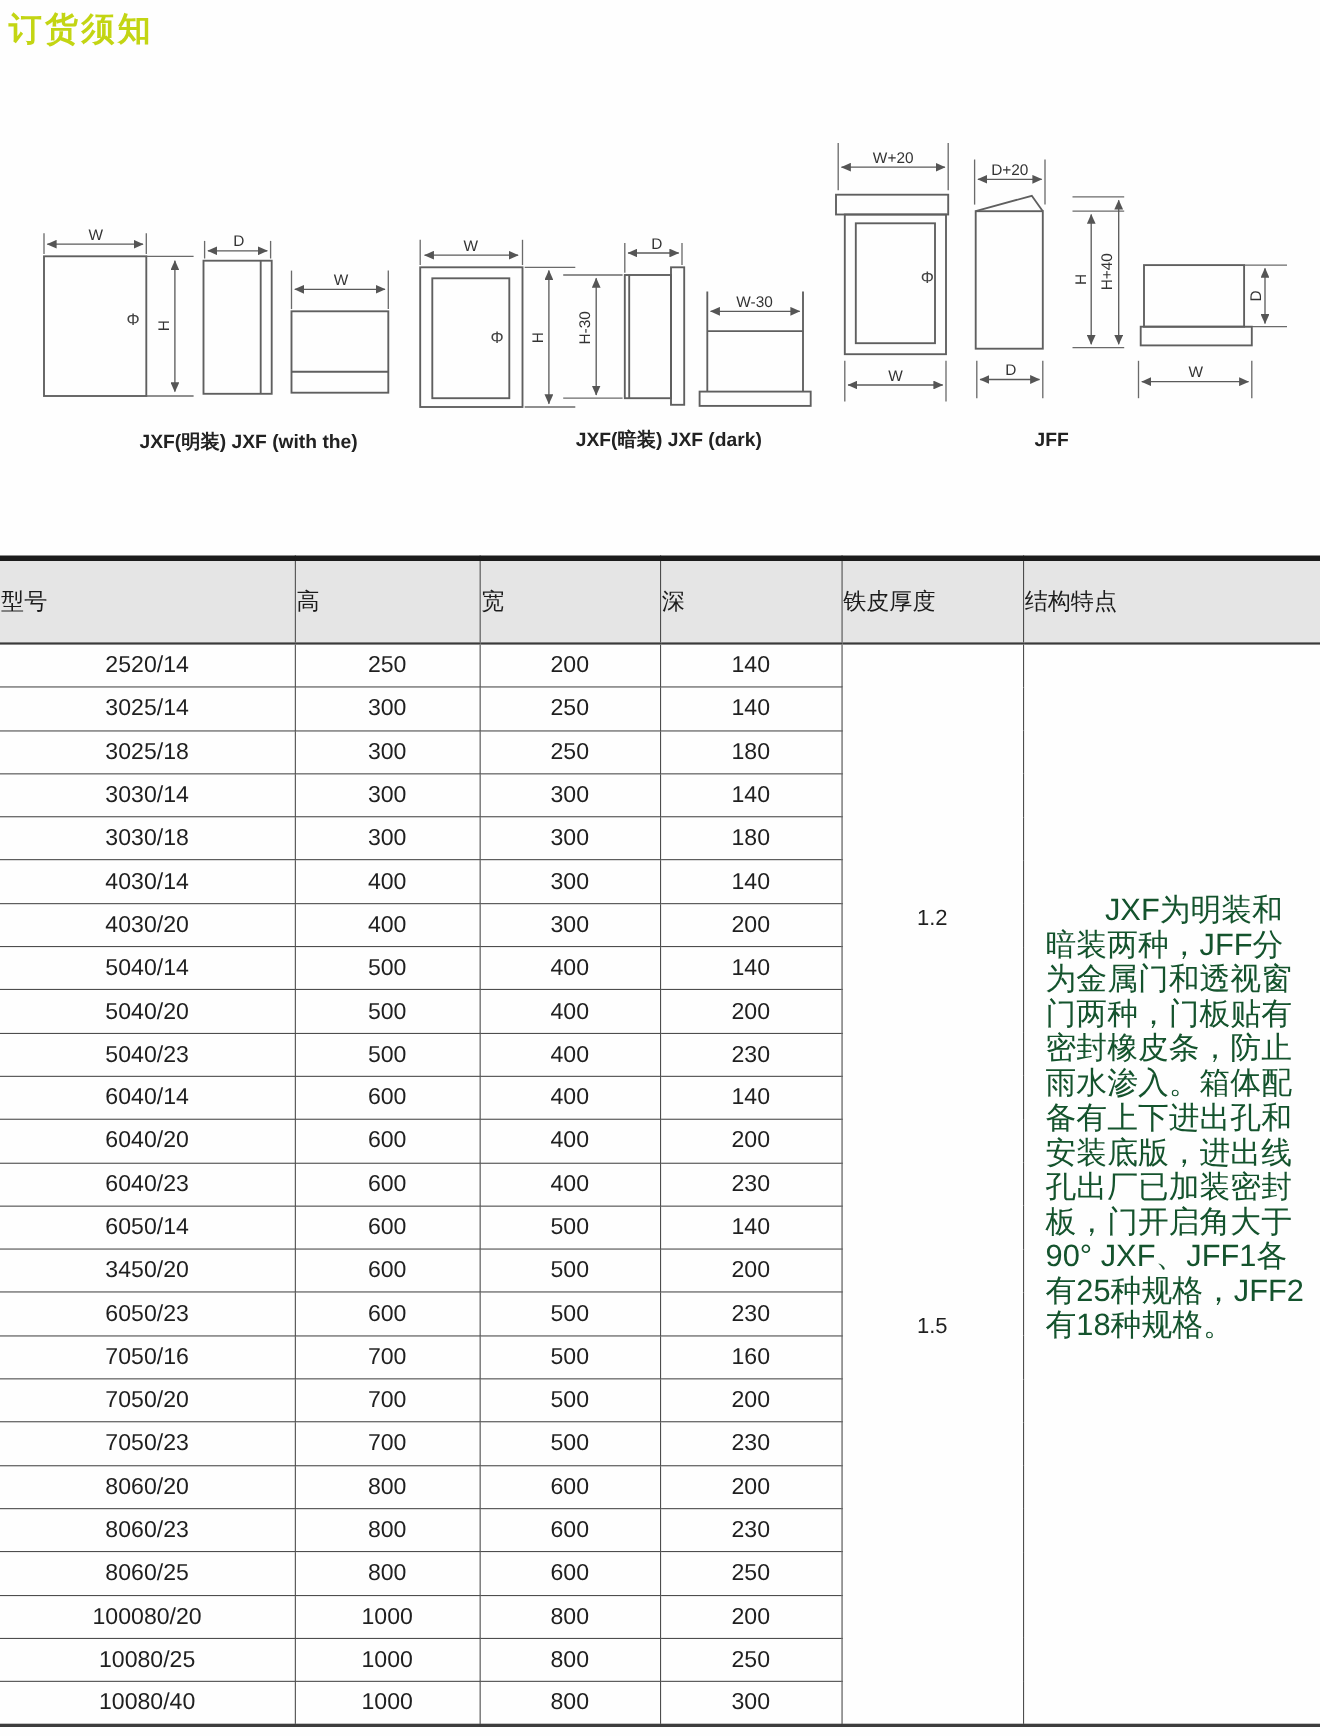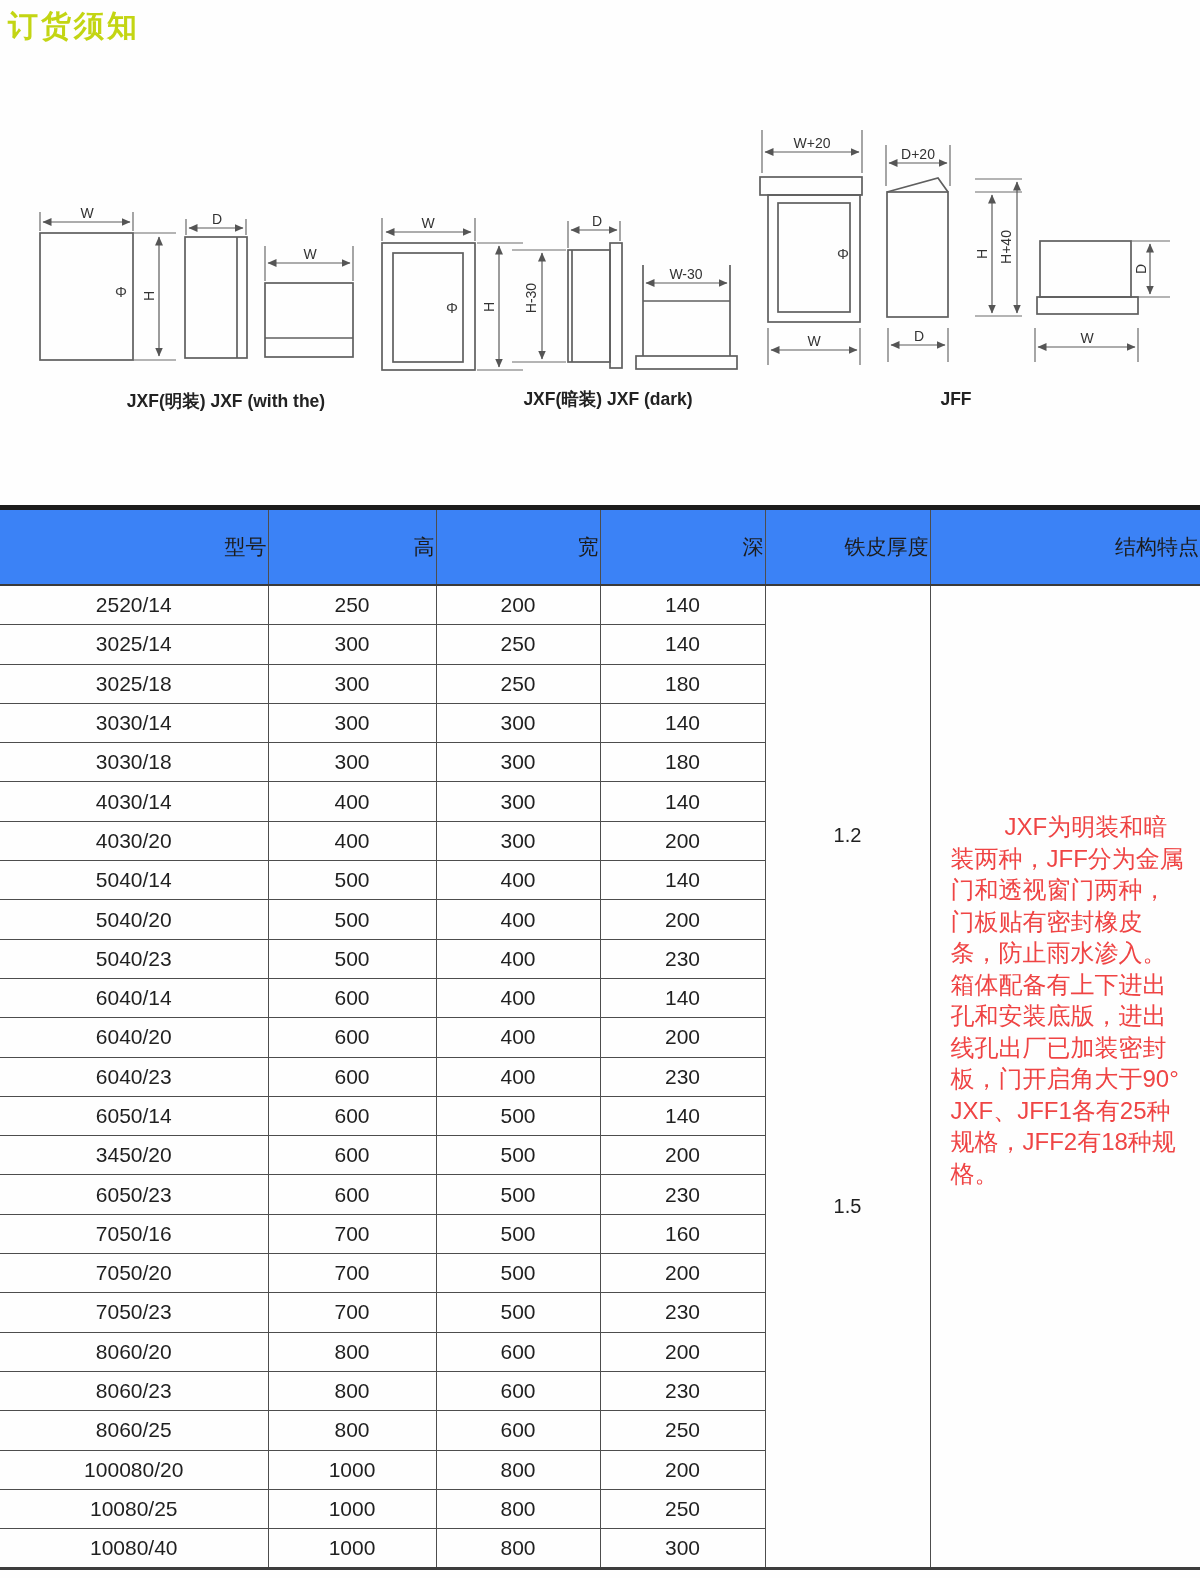--- a/index.html
+++ b/index.html
@@ -15,31 +15,31 @@
            text-anchor:middle;dominant-baseline:central;}
   svg text.phi{font-size:15px;fill:#444;}
   svg text.cap{font-size:17.5px;font-weight:700;fill:#222;}
 
   table.spec{position:absolute;left:0;top:505px;width:1200px;
              border-collapse:collapse;table-layout:fixed;
              border-top:5px solid #1c1c1c;border-bottom:3px solid #3d3d3d;}
   .spec th,.spec td{border:1.5px solid #4d4d4d;}
   .spec tr>*:first-child{border-left:none;}
   .spec tr>*:last-child{border-right:none;}
-  .spec th{height:72px;background:#3b82f6;border-bottom:2.5px solid #3a3a3a;
-           font-size:21px;font-weight:500;color:#1c1c1c;text-align:right;}
+  .spec th{height:72px;background:#e5e5e5;border-bottom:2.5px solid #3a3a3a;
+           font-size:21px;font-weight:500;color:#1c1c1c;text-align:left;}
   .spec td{height:38.3px;text-align:center;font-size:21px;color:#1f1f1f;
            padding:0;}
   .spec td.thickness-cell,.spec td.features-cell{border-bottom:none;position:relative;vertical-align:top;}
   .thk{position:absolute;left:0;right:0;text-align:center;font-size:20px;color:#1f1f1f;}
   .thk-0{top:238px;}
   .thk-1{top:585px;margin-top:24px;}
   .features-text{position:absolute;top:225px;left:20px;width:238px;margin:0;
-                 font-size:24px;line-height:31.5px;text-align:left;
-                 text-indent:54px;color:#ef4444;}
+                 font-size:28px;line-height:31.5px;text-align:left;
+                 text-indent:54px;color:#14532d;}
 </style>
 </head>
 <body>
 
 <div class="page">
   <div class="title">订货须知</div>
 
   <svg class="diagrams" width="1200" height="470" viewBox="0 0 1200 470">
     <defs>
       <marker id="arr" markerWidth="10" markerHeight="8" refX="8.5" refY="4" orient="auto-start-reverse" markerUnits="userSpaceOnUse">

